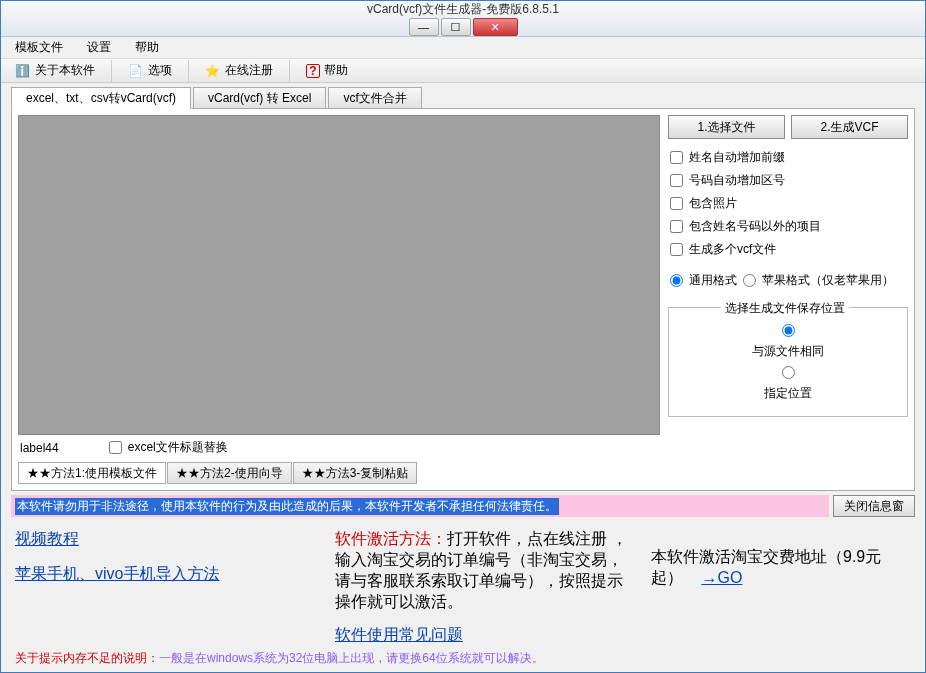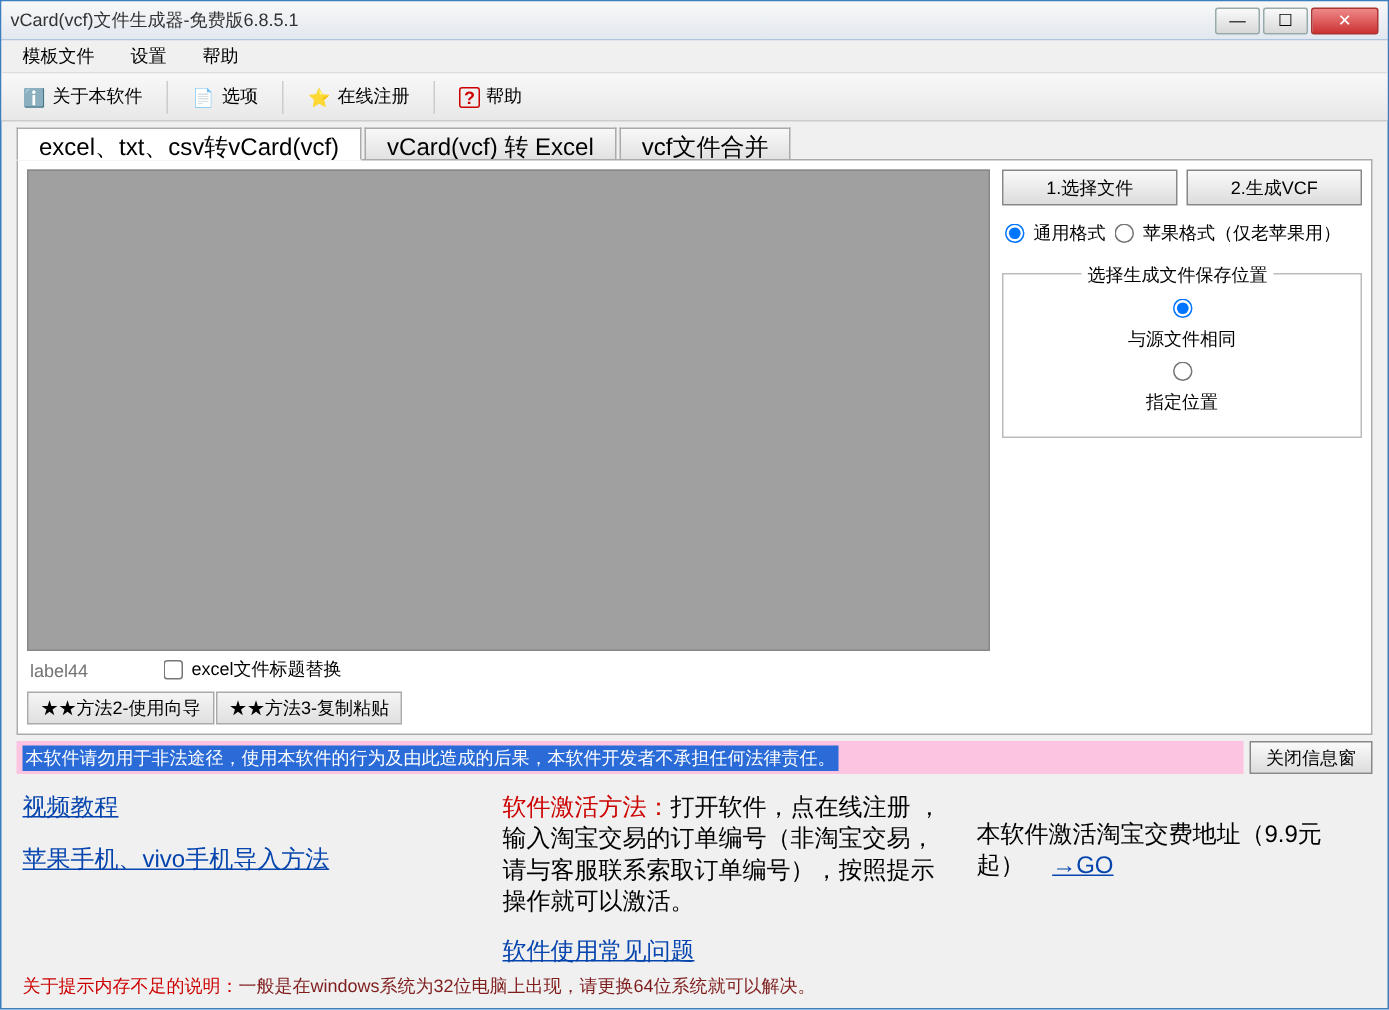--- a/index.html
+++ b/index.html
@@ -1,39 +1,39 @@
 <!DOCTYPE html>
 <html><head>
 <meta charset="utf-8">
 <style>
 * { box-sizing: border-box; margin: 0; padding: 0; }
 body { font-family: "Microsoft YaHei", "SimSun", Tahoma, sans-serif; font-size: 12px; background: #fff; }
 
 .window { width: 926px; height: 673px; border: 1px solid #3a7ebf; background: #f0f0f0; position: relative; display: flex; flex-direction: column; }
 
-.titlebar { height: 26px; background: linear-gradient(to bottom, #f8f8f8, #e2e8f0); display: flex; align-items: center; padding: 0 6px; border-bottom: 1px solid #b0c4de; }
+.titlebar { height: 36px; background: linear-gradient(to bottom, #f8f8f8, #e2e8f0); display: flex; align-items: center; padding: 0 6px; border-bottom: 1px solid #b0c4de; flex-direction: column; }
 .titlebar .title { flex: 1; font-size: 12px; color: #333; }
 .titlebar .controls { display: flex; gap: 2px; }
 .titlebar .ctrl { width: 30px; height: 18px; border: 1px solid #9aa; border-radius: 2px; display: flex; align-items: center; justify-content: center; font-size: 11px; cursor: pointer; }
 .titlebar .min { background: linear-gradient(to bottom, #fafafa, #d8d8d8); }
 .titlebar .max { background: linear-gradient(to bottom, #fafafa, #d8d8d8); }
 .titlebar .close { width: 45px; background: linear-gradient(to bottom, #e88, #c33); color: #fff; border-color: #a33; }
 
 .menubar { height: 22px; background: #f0f0f0; display: flex; align-items: center; padding: 0 8px; gap: 12px; border-bottom: 1px solid #ddd; }
 .menubar .menuitem { cursor: pointer; padding: 2px 6px; }
 
 .toolbar { height: 32px; background: linear-gradient(to bottom, #f8f8f8, #e8e8e8); display: flex; align-items: center; padding: 0 6px; gap: 4px; border-bottom: 1px solid #ccc; }
 .toolbar .tbtn { display: flex; align-items: center; gap: 4px; padding: 3px 8px; cursor: pointer; }
 .toolbar .icon { width: 16px; height: 16px; display: inline-flex; align-items: center; justify-content: center; font-size: 12px; }
 .toolbar .sep { width: 1px; height: 22px; background: #ccc; margin: 0 4px; }
 
 .content { flex: 1; padding: 4px 10px 6px 10px; display: flex; flex-direction: column; }
 
 .main-tabs { display: flex; height: 22px; }
-.main-tab { border: 1px solid #aaa; border-bottom: none; padding: 2px 14px; background: linear-gradient(to bottom, #f8f8f8, #e0e0e0); cursor: pointer; margin-right: 2px; font-size: 16px; }
+.main-tab { border: 1px solid #aaa; border-bottom: none; padding: 2px 14px; background: linear-gradient(to bottom, #f8f8f8, #e0e0e0); cursor: pointer; margin-right: 2px; font-size: 12px; }
 .main-tab.active { background: #fff; border-bottom: 1px solid #fff; position: relative; z-index: 2; }
 
 .main-panel { border: 1px solid #aaa; flex: 1; background: #fff; padding: 6px; display: flex; flex-direction: column; position: relative; margin-top: -1px; }
 
 .upper { display: flex; gap: 8px; flex: 1; }
 .preview { flex: 1; background: #a0a0a0; border: 1px solid #888; min-height: 320px; }
 .sidepanel { width: 240px; display: flex; flex-direction: column; gap: 6px; }
 
 .btnrow { display: flex; gap: 6px; }
 .win-btn { flex: 1; height: 24px; border: 1px solid #888; background: linear-gradient(to bottom, #fafafa, #dcdcdc); cursor: pointer; font-size: 12px; font-family: inherit; }
@@ -42,21 +42,21 @@
 .checklist label { display: flex; align-items: center; gap: 6px; cursor: pointer; }
 
 .radiogroup { display: flex; flex-direction: row; gap: 6px; padding: 4px 2px; }
 .radiogroup label { display: flex; align-items: center; gap: 6px; cursor: pointer; }
 
 .groupbox { border: 1px solid #bbb; padding: 10px 10px 8px 10px; position: relative; margin-top: 8px; }
 .groupbox .legend { position: absolute; top: -8px; left: 8px; background: #fff; padding: 0 4px; font-size: 12px; margin-left: 44px; }
 .groupbox label { display: flex; align-items: center; gap: 6px; margin: 6px 0; cursor: pointer; flex-direction: column; }
 
 .labelrow { display: flex; align-items: center; gap: 50px; padding: 4px 2px; }
-.labelrow .red { color: #737373; }
+.labelrow .red { color: #000000; }
 .labelrow label { display: flex; align-items: center; gap: 6px; cursor: pointer; }
 
 .method-tabs { display: flex; height: 22px; margin-top: 2px; }
 .method-tab { border: 1px solid #aaa; padding: 2px 8px; background: linear-gradient(to bottom, #f5f5f5, #e0e0e0); cursor: pointer; margin-right: 1px; font-size: 12px; }
 .method-tab.active { background: #fff; }
 
 .pinkbar { display: flex; align-items: center; gap: 4px; margin-top: 4px; }
 .pinkbar .msg { flex: 1; background: #fcc4e0; color: #0a34d6; padding: 3px 4px; height: 22px; display: flex; align-items: center; }
 .pinkbar .msg .hl { background: #2a6bd8; color: #fff; padding: 0 2px; }
 .pinkbar .closebtn { height: 22px; padding: 0 10px; border: 1px solid #888; background: linear-gradient(to bottom, #fafafa, #dcdcdc); cursor: pointer; font-size: 12px; font-family: inherit; }
@@ -126,20 +126,42 @@
 
       <div class="upper">
         <div class="preview"></div>
 
         <div class="sidepanel">
           <div class="btnrow">
             <button class="win-btn">1.选择文件</button>
             <button class="win-btn">2.生成VCF</button>
           </div>
 
+          <div class="checklist">
+            <label>
+                <input type="checkbox" style="">
+                <span>姓名自动增加前缀</span>
+              </label>
+            <label>
+                <input type="checkbox" style="">
+                <span>号码自动增加区号</span>
+              </label>
+            <label>
+                <input type="checkbox" style="">
+                <span>包含照片</span>
+              </label>
+            <label>
+                <input type="checkbox" style="">
+                <span>包含姓名号码以外的项目</span>
+              </label>
+            <label>
+                <input type="checkbox" style="">
+                <span>生成多个vcf文件</span>
+              </label>
+          </div>
 
           <div class="radiogroup">
             <label>
                 <input type="radio" name="fmt" checked="" style="">
                 <span>通用格式</span>
               </label>
             <label>
                 <input type="radio" name="fmt" style="">
                 <span>苹果格式（仅老苹果用）</span>
               </label>
@@ -161,20 +183,21 @@
 
       <div class="labelrow">
         <span class="red">label44</span>
         <label>
             <input type="checkbox" style="">
             <span>excel文件标题替换</span>
           </label>
       </div>
 
       <div class="method-tabs">
+        <div class="method-tab active">★★方法1:使用模板文件</div>
         <div class="method-tab">★★方法2-使用向导</div>
         <div class="method-tab">★★方法3-复制粘贴</div>
       </div>
 
     </div>
 
     <div class="pinkbar">
       <div class="msg">
         <span class="hl">本软件请勿用于非法途径，使用本软件的行为及由此造成的后果，本软件开发者不承担任何法律责任。</span>
       </div>
@@ -194,18 +217,18 @@
           <a>软件使用常见问题</a>
         </div>
       </div>
       <div class="col3">
         <span>本软件激活淘宝交费地址（9.9元起）</span>
         <a class="go">→GO</a>
       </div>
     </div>
 
     <div class="memline" style="color:#c00;padding:0 4px;">
-      <span>关于提示内存不足的说明：</span><span style="color:#7f1d1d;">一般是在windows系统为32位电脑上出现，请更换64位系统就可以解决。</span>
+      <span>关于提示内存不足的说明：</span><span style="color:#8b5cf6;">一般是在windows系统为32位电脑上出现，请更换64位系统就可以解决。</span>
     </div>
 
   </div>
 
 </div>
 
 </body></html>

